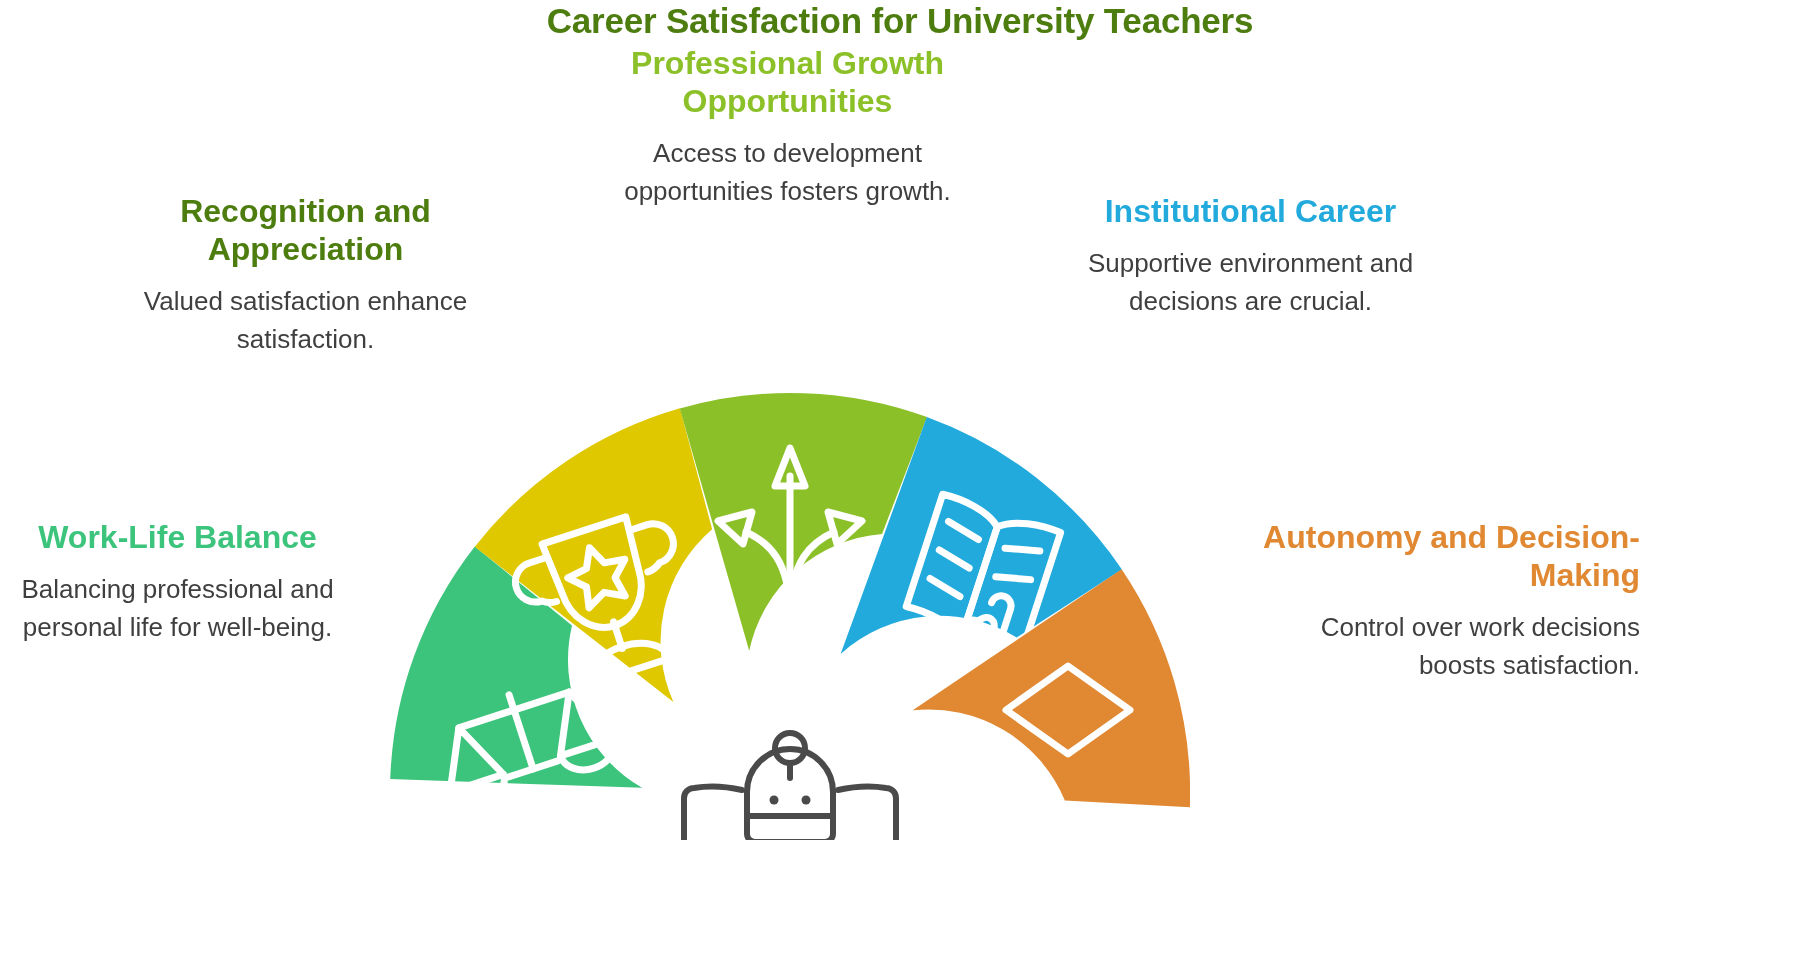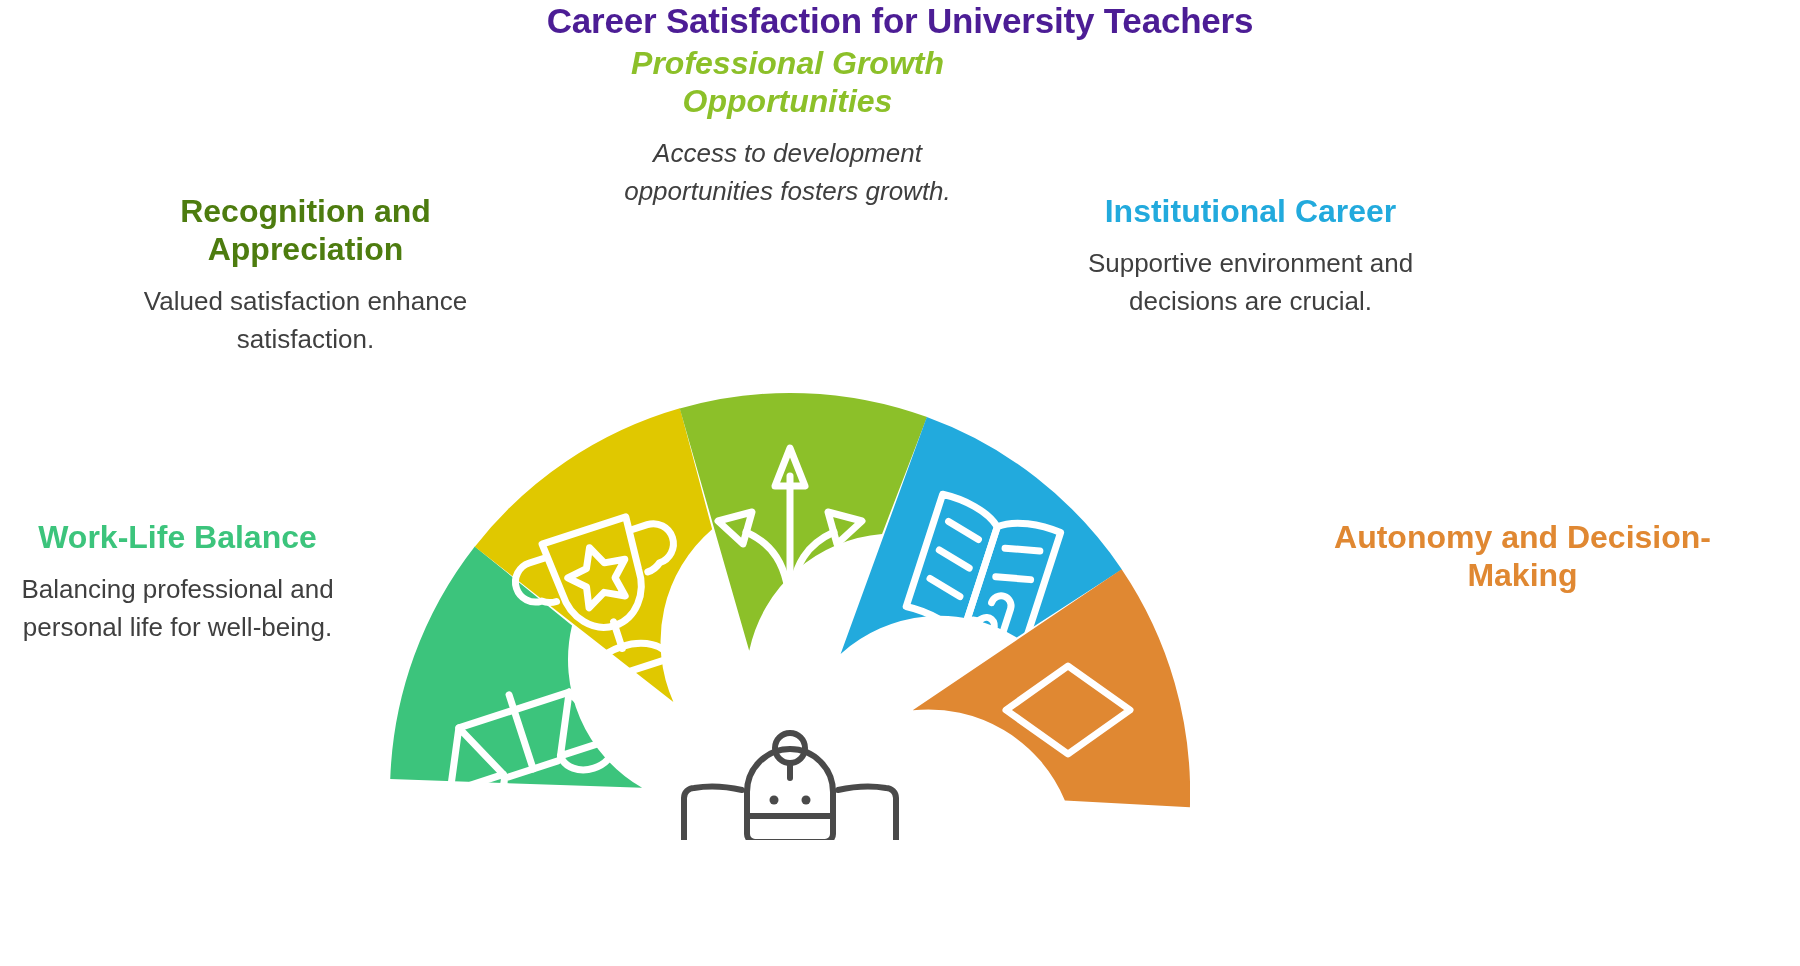--- a/index.html
+++ b/index.html
@@ -6,40 +6,40 @@
   body{
     width:1800px;height:966px;background:#ffffff;
     font-family:"Liberation Sans", sans-serif;
     overflow:hidden;position:relative;
   }
   #stage{position:absolute;left:0;top:0;width:1800px;height:966px;}
 
   .title{
     position:absolute;left:0;top:0;width:1800px;
     text-align:center;
-    font-size:35px;font-weight:bold;color:#4c1d95;
+    font-size:35px;font-weight:bold;color:#4d7c0f;
     letter-spacing:-0.2px;
     line-height:42px;
   }
 
   .block{position:absolute;text-align:center;}
   .block .head{
     font-weight:bold;font-size:32px;line-height:38px;
     margin:0 0 14px 0;
   }
   .block .body{
     font-size:26px;line-height:38px;color:#3f3f3f;font-weight:normal;
   }
 
   
-  #blk-prof  {left:600px; top:44px;  width:375px;font-style:italic;}
+  #blk-prof  {left:600px; top:44px;  width:375px;}
   #blk-recog {left:118px; top:192px; width:375px;}
   #blk-inst  {left:1063px;top:192px; width:375px;}
   #blk-work  {left:-10px; top:518px; width:375px;}
-  #blk-auto  {left:1330px;top:518px; width:385px;}
+  #blk-auto  {left:1255px;top:518px; width:385px;text-align:right;}
 
   #fan{position:absolute;left:390px;top:390px;width:800px;height:450px;}
 </style>
 </head>
 <body>
 
 <div id="stage">
 
   <div class="title">Career Satisfaction for University Teachers</div>
 
@@ -58,20 +58,21 @@
     <div class="body">Supportive environment and decisions are crucial.</div>
   </div>
 
   <div class="block" id="blk-work">
     <div class="head" style="color:#3cc47c">Work-Life Balance</div>
     <div class="body">Balancing professional and personal life for well-being.</div>
   </div>
 
   <div class="block" id="blk-auto">
     <div class="head" style="color:#e08832">Autonomy and Decision-Making</div>
+    <div class="body">Control over work decisions boosts satisfaction.</div>
   </div>
 
   <div id="fan">
   <svg width="800" height="450" viewBox="0 0 800 450" xmlns="http://www.w3.org/2000/svg">
 
     <g>
       <path d="M 0.0,403.0 A 400,400 0 0 1 76.4,167.6 L 176.3,243.1 A 148,148 0 0 0 252.0,403.0 Z" transform="rotate(2 400 403)" fill="#3cc47c"></path>
       <g transform="translate(124,320) rotate(-18)">
         <g fill="none" stroke="#ffffff" stroke-width="7" stroke-linecap="round" stroke-linejoin="round">
           <line x1="-58" y1="0" x2="58" y2="0"></line>

